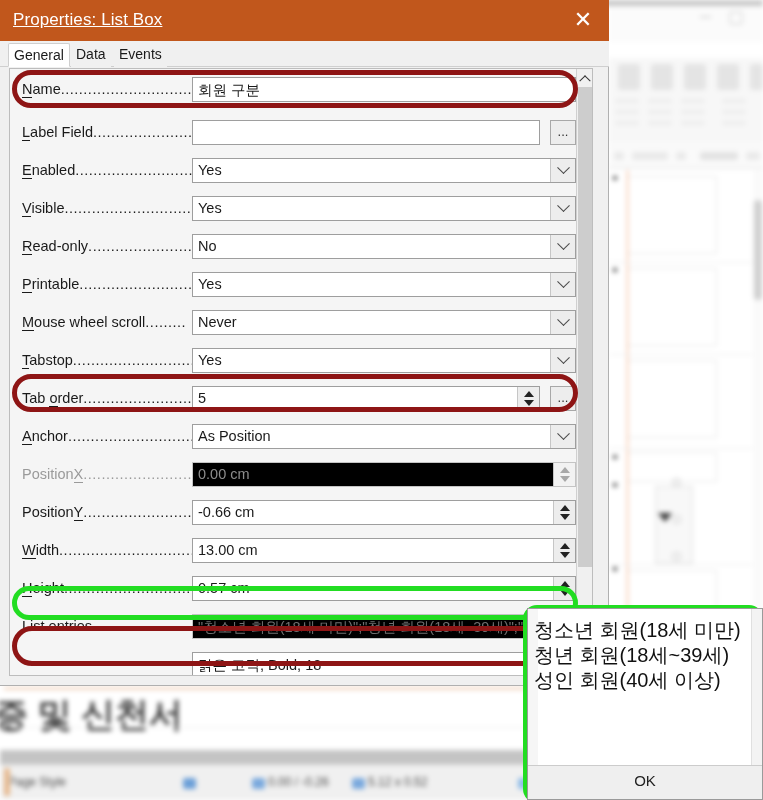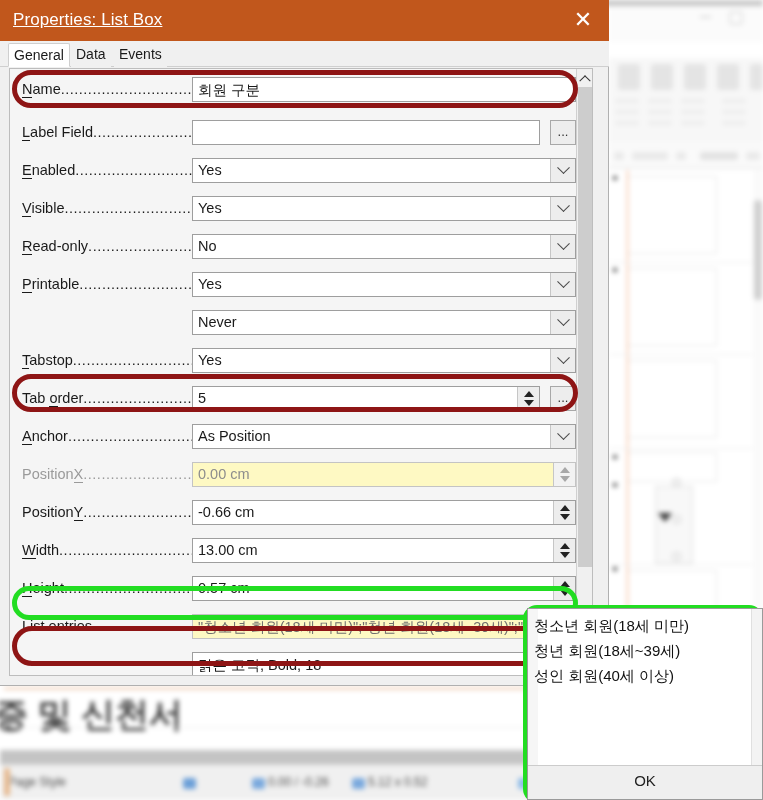--- a/index.html
+++ b/index.html
@@ -52,21 +52,21 @@
 
   .row { position:absolute; left:0; width:568px; height:31px; }
   .row-label { position:absolute; left:12px; top:7px; font-size:14.5px; color:#1a1a1a; white-space:nowrap; }
   .row-label.dis { color:#9a9a9a; }
   .row-label u { text-decoration:none; border-bottom:1px solid #1a1a1a; }
   .row-label.dis u { border-bottom-color:#9a9a9a; }
   .dots { letter-spacing:.5px; }
 
   .field { position:absolute; left:182px; top:3px; width:384px; height:25px; background:#ffffff; border:1px solid #9e9e9e; }
   .field.short { width:348px; }
-  .field.dis { background:#fef9c3; border-color:#c4c4c4; }
+  .field.dis { background:#000000; border-color:#c4c4c4; }
   .field-text { position:absolute; left:5px; top:3px; font-size:14.5px; color:#1a1a1a; white-space:nowrap; overflow:hidden; }
   .field-text.dis { color:#8d8d8d; }
   .field-text.grey { color:#6f6f6f; }
 
   .combo-arrow { position:absolute; right:0; top:0; width:25px; height:23px; background:#ededed; border-left:1px solid #c6c6c6; display:flex; align-items:center; justify-content:center; cursor:pointer; }
   .chev { width:9px; height:9px; border-right:1.6px solid #4a4a4a; border-bottom:1.6px solid #4a4a4a; transform: rotate(45deg) translate(-2px,-2px); }
   .tri-down { width:0;height:0;border-left:6px solid transparent;border-right:6px solid transparent;border-top:7px solid #222; }
 
   .spin { position:absolute; right:0; top:0; width:22px; height:23px; background:#ededed; border-left:1px solid #c6c6c6; cursor:pointer; }
   .spin.dis { background:#f2f2f2; }
@@ -84,21 +84,21 @@
   .sb-thumb { position:absolute; left:1px; top:18px; width:14px; height:480px; background:#cdcdcd; cursor:pointer; }
 
   
   .ring { position:absolute; border-radius:999px; pointer-events:none; }
   .ring.red { border:5px solid #8e1515; }
   .ring.green { border:5px solid #22dd22; }
   .ring.box-green { border:5px solid #22dd22; border-radius:14px; }
 
   
   .popup { position:absolute; left:527px; top:608px; width:236px; height:192px; background:#ffffff; border:1px solid #9a9a9a; }
-  .popup-item { position:absolute; left:6px; font-size:15px; color:#111; white-space:nowrap; }
+  .popup-item { position:absolute; left:6px; font-size:20px; color:#111; white-space:nowrap; }
   .popup-footer { position:absolute; left:0; bottom:0; width:234px; height:34px; background:#efefef; border-top:1px solid #cccccc; }
   .popup-ok { position:absolute; left:0; top:6px; width:234px; text-align:center; font-size:15px; color:#222; cursor:pointer; }
   .popup-sb { position:absolute; right:0; top:0; width:11px; height:157px; background:#f3f3f3; border-left:1px solid #e0e0e0; }
   .popup-left-sb { position:absolute; left:0; top:0; width:10px; height:157px; background:#f6f6f6; }
 </style>
 </head>
 <body>
 
 <div id="root">
 
@@ -243,20 +243,21 @@
         <div class="row-label"><u>P</u>rintable<span class="dots">..............................</span></div>
         <div class="field">
           <div class="field-text">Yes</div>
           <div class="combo-arrow">
               <div class="chev"></div>
             </div>
         </div>
       </div>
 
       <div class="row" style="top:238px;">
+        <div class="row-label"><u>M</u>ouse wheel scroll<span class="dots" style="letter-spacing:.5px;">.........</span></div>
         <div class="field">
           <div class="field-text">Never</div>
           <div class="combo-arrow">
               <div class="chev"></div>
             </div>
         </div>
       </div>
 
       <div class="row" style="top:276px;">
         <div class="row-label"><u>T</u>abstop<span class="dots">..............................</span></div>

